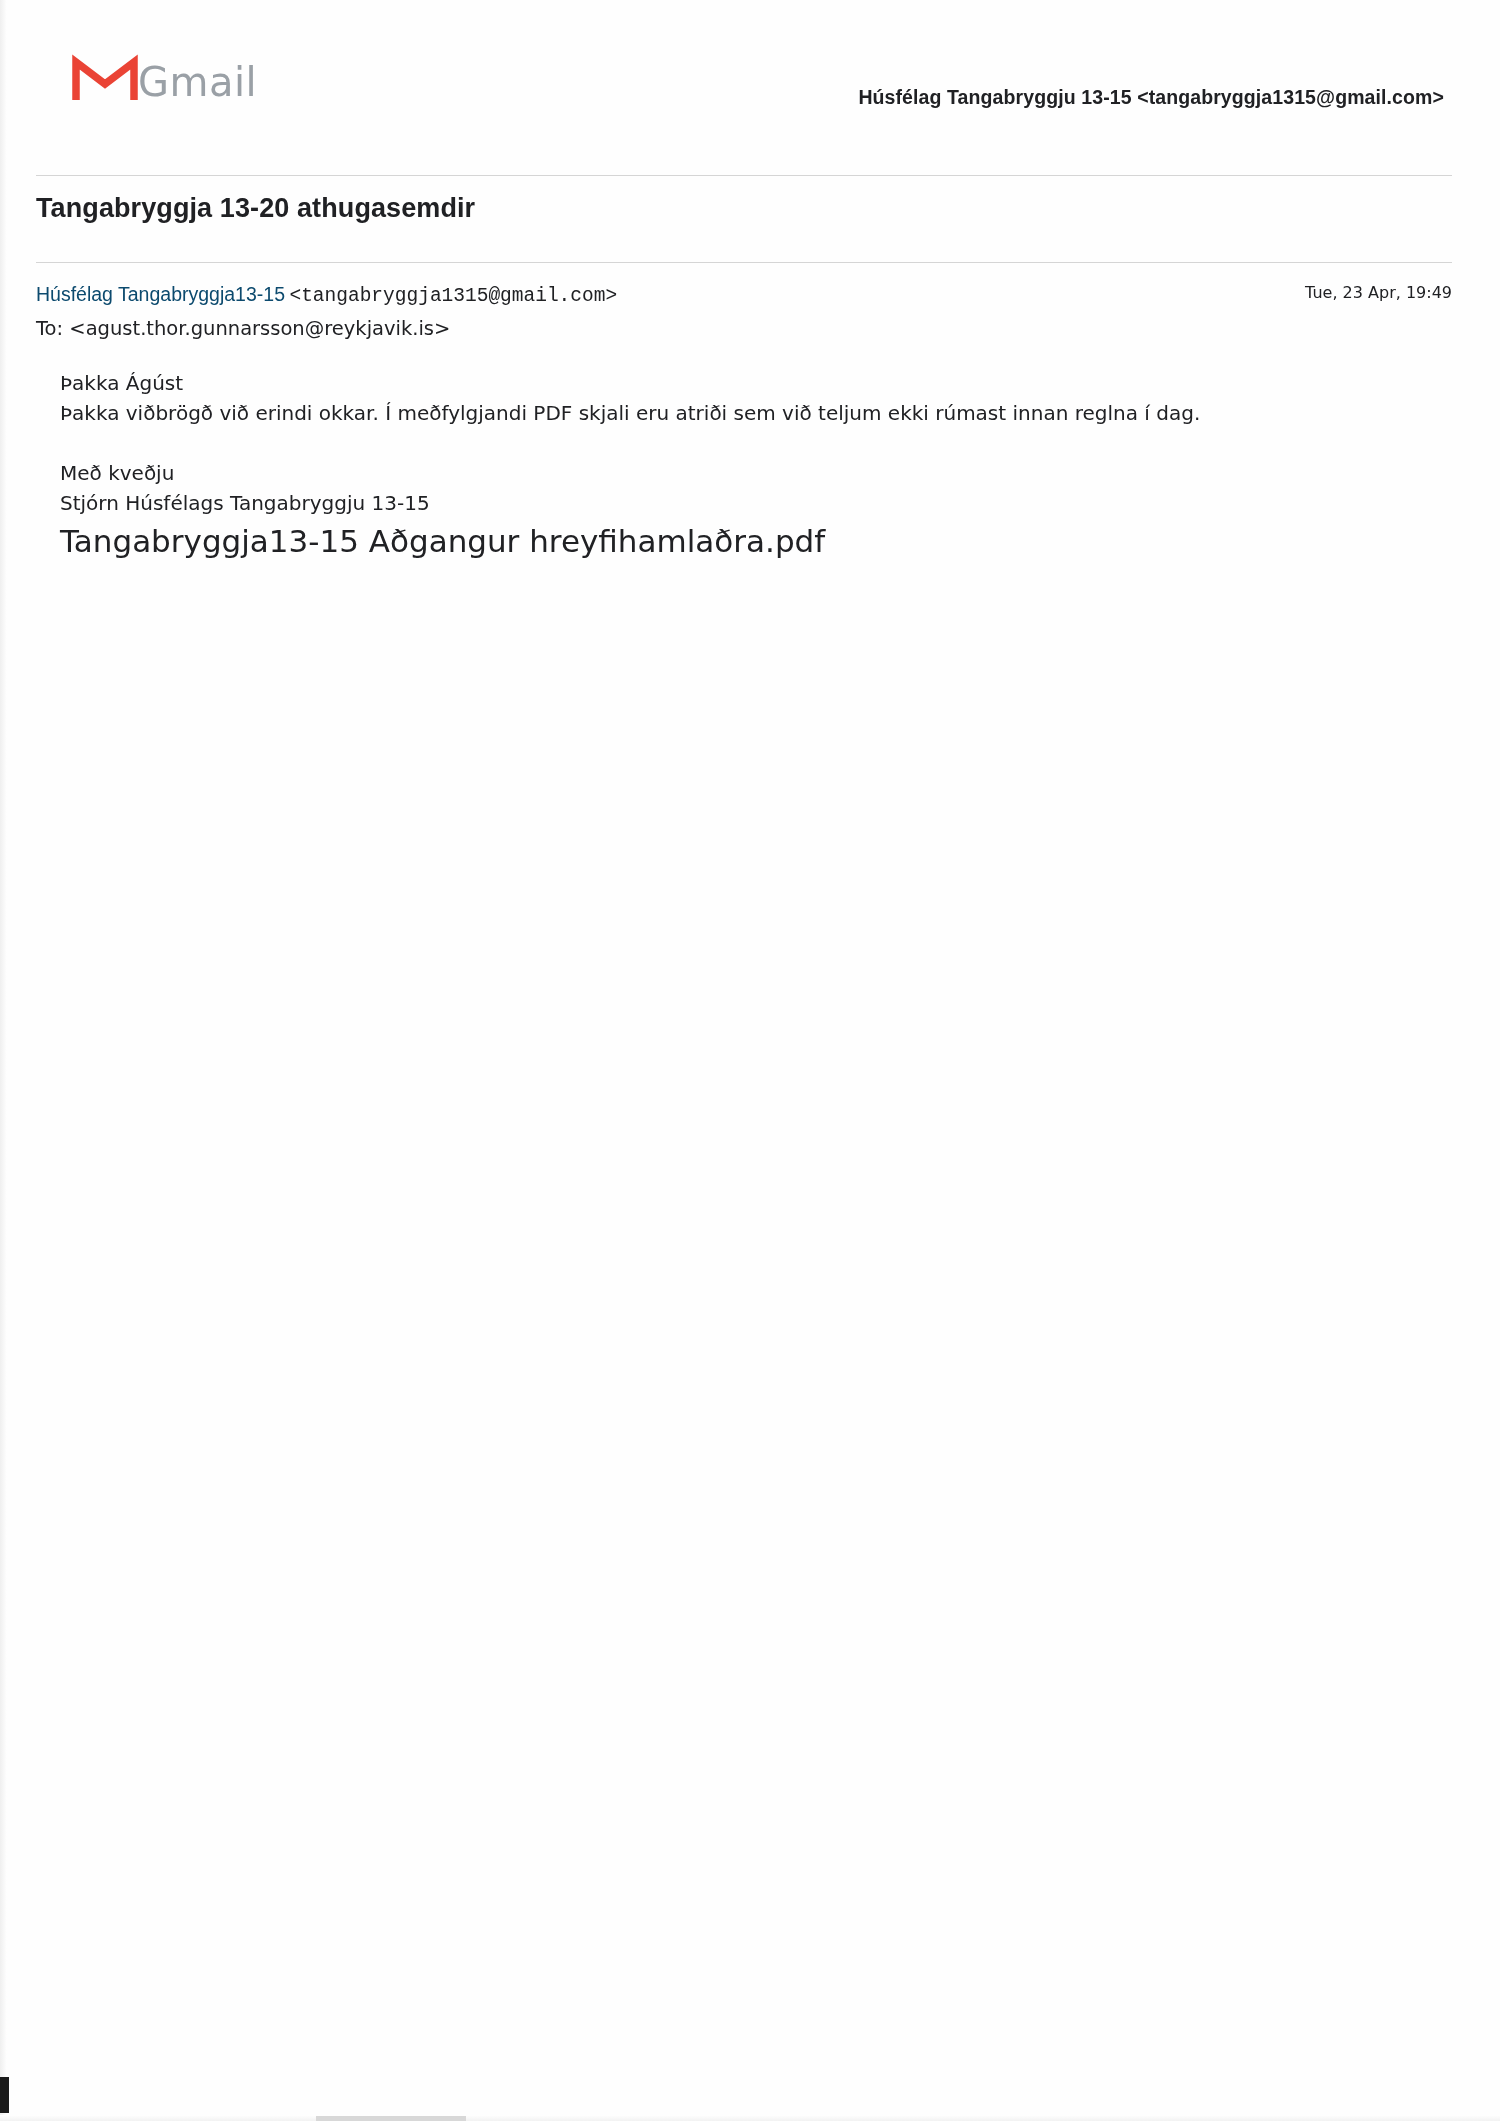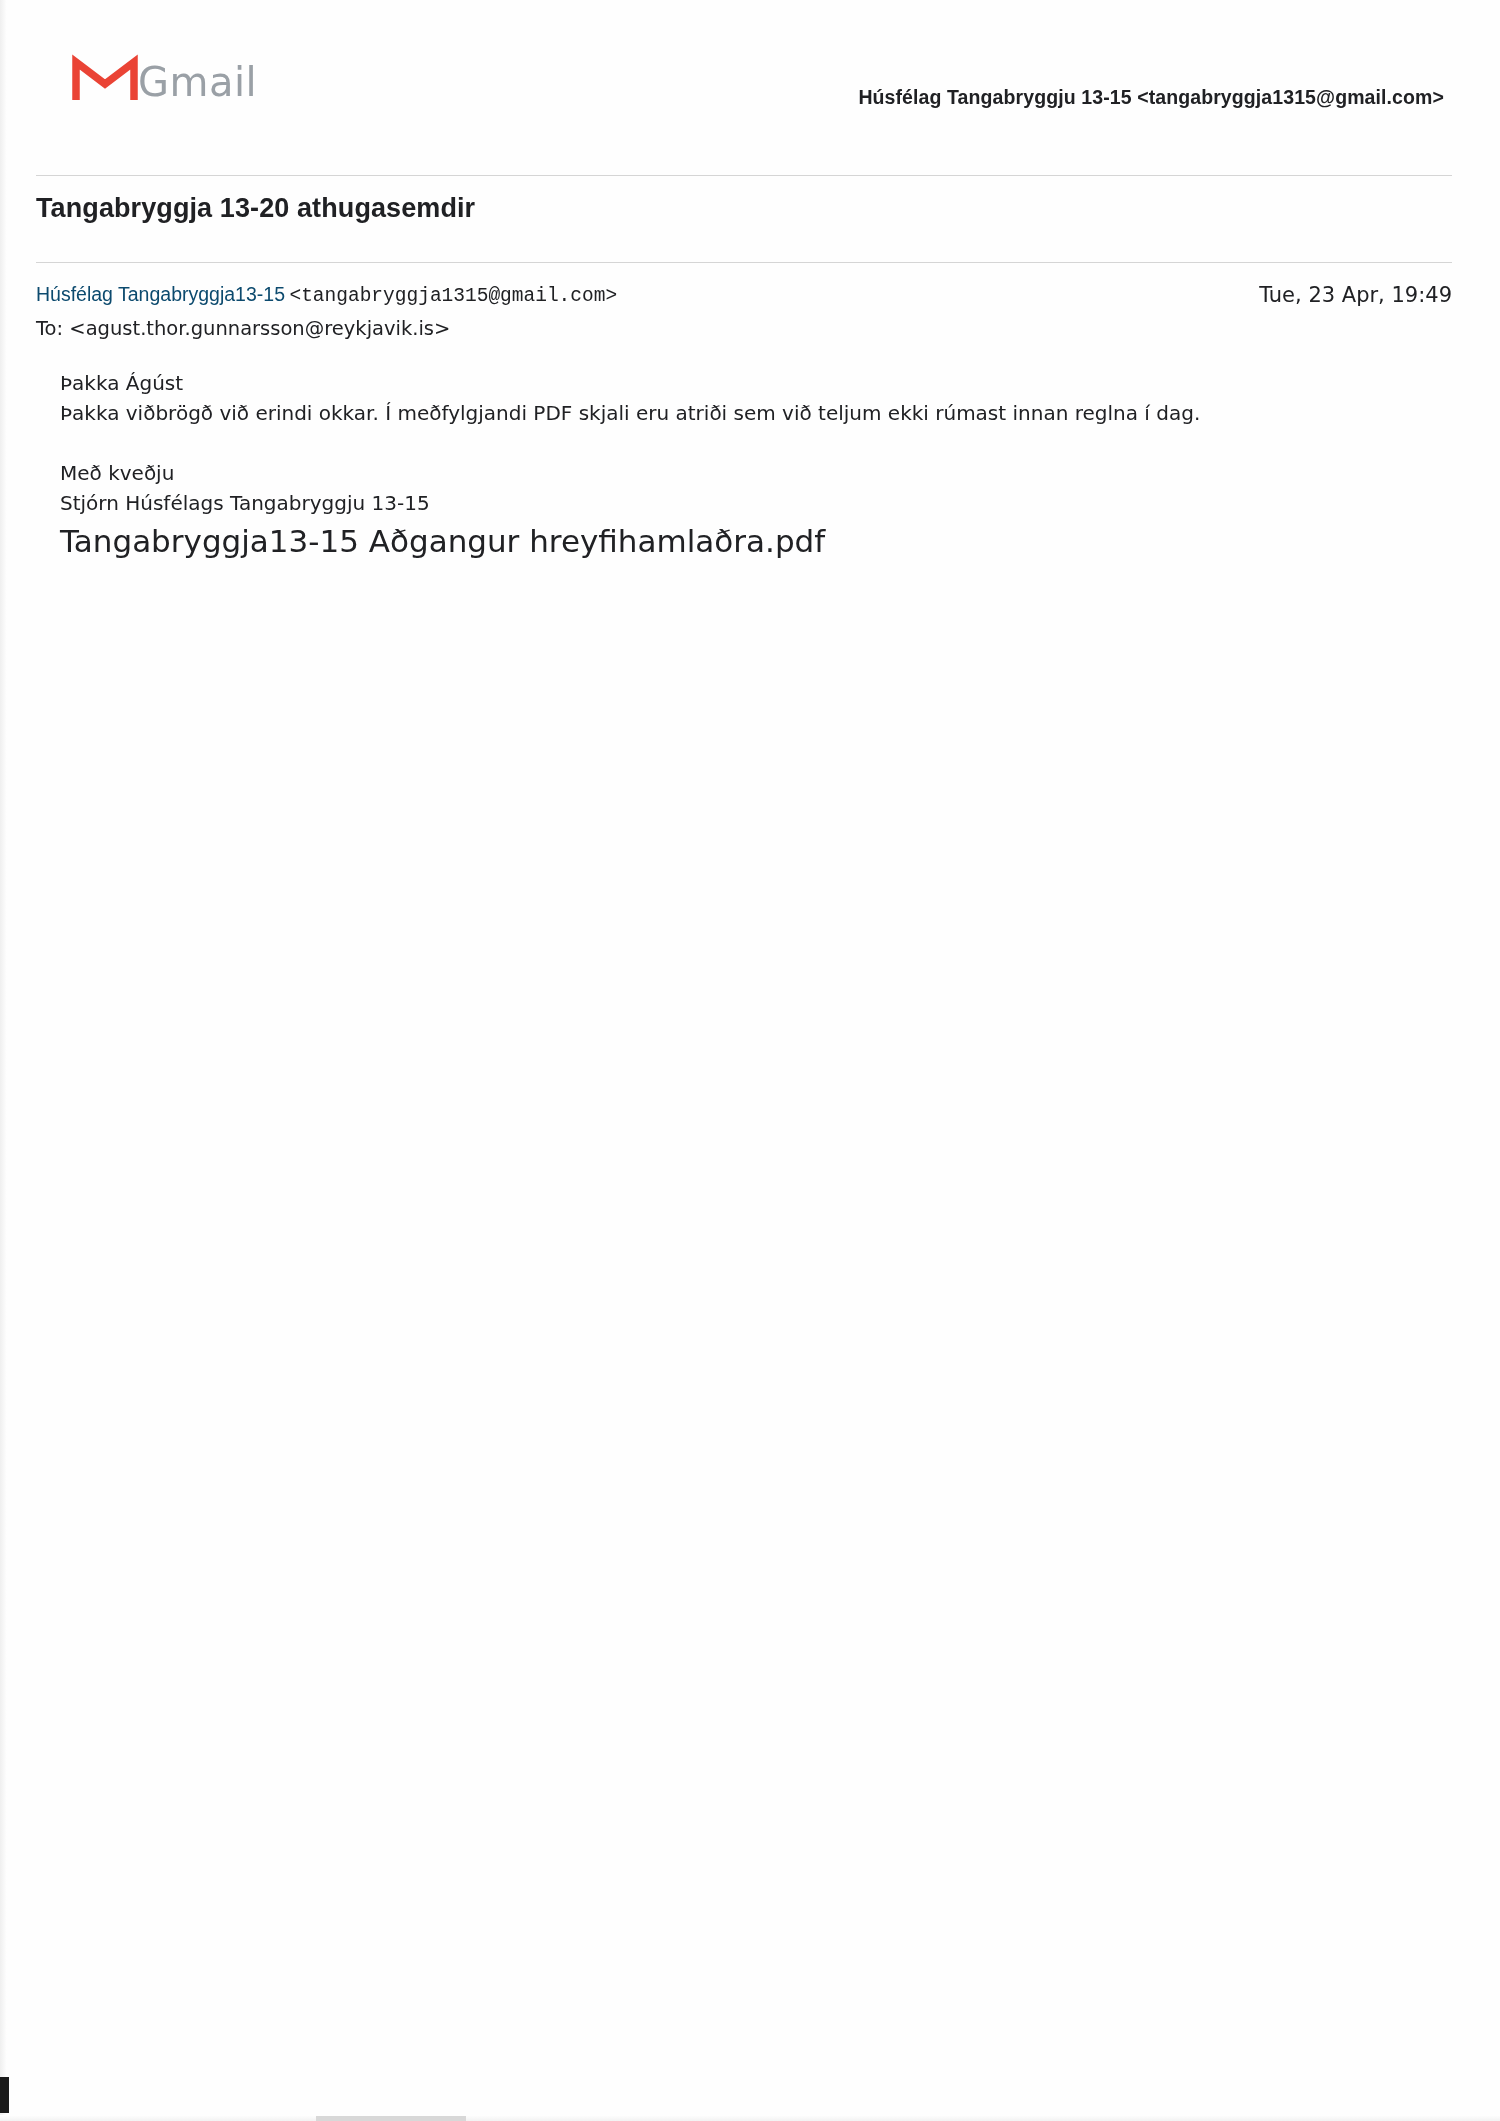--- a/index.html
+++ b/index.html
@@ -138,21 +138,21 @@
   .from-email {
     font-size: 19.5px;
     font-weight: normal;
     color: #202124;
     font-family: Liberation Mono, monospace;
   }
   .date {
     position: absolute;
     right: 0;
     top: 0;
-    font-size: 21px;
+    font-size: 16px;
     color: #202124;
     font-family: "DejaVu Sans", sans-serif;
     white-space: nowrap;
   }
   .to-row {
     margin-top: 6px;
     font-size: 19.5px;
     color: #202124;
     font-family: "DejaVu Sans", sans-serif;
   }

